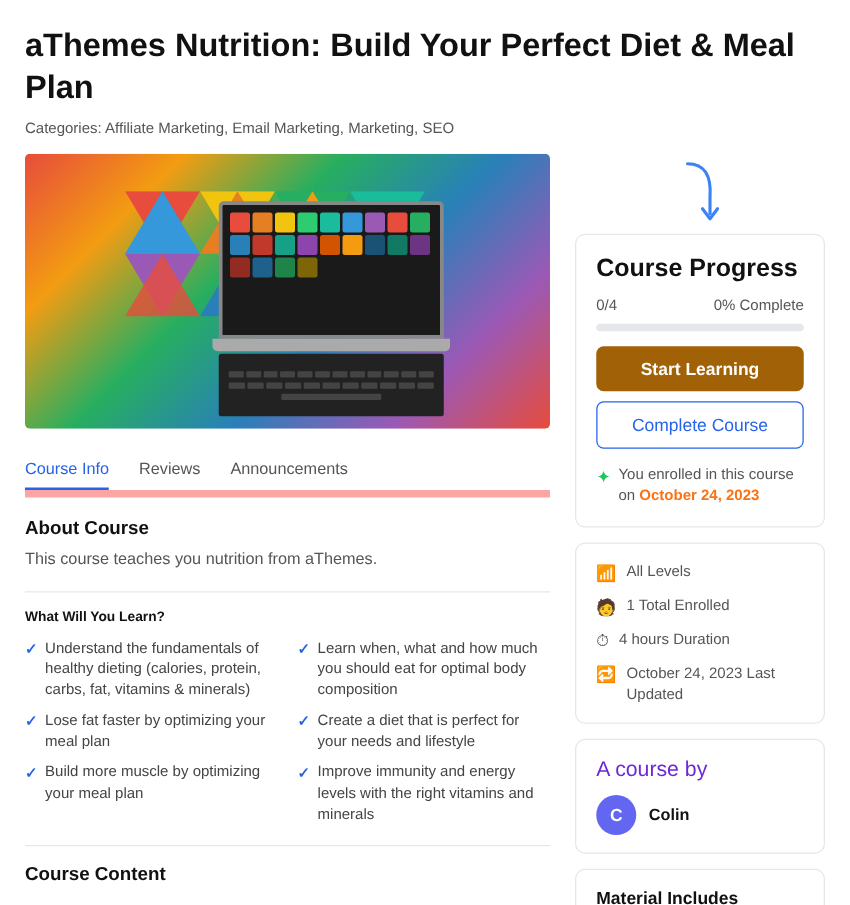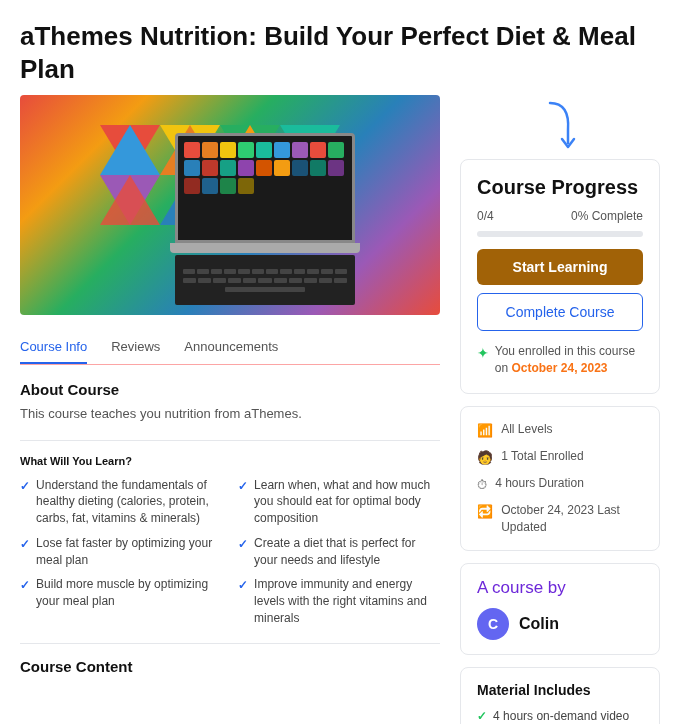--- a/index.html
+++ b/index.html
@@ -12,21 +12,21 @@
     
     .page-title { font-size: 26px; font-weight: 700; line-height: 1.25; color: #111; margin-bottom: 10px; }
     .categories { font-size: 12px; color: #555; margin-bottom: 14px; }
     .categories span { color: #555; }
 
     
     .course-image { width: 100%; height: 220px; background: #888; border-radius: 4px; overflow: hidden; margin-bottom: 16px; position: relative; }
     .course-image-inner { width: 100%; height: 100%; background: linear-gradient(135deg, #e74c3c 0%, #f39c12 20%, #27ae60 40%, #2980b9 60%, #9b59b6 80%, #e74c3c 100%); display: flex; align-items: center; justify-content: center; }
 
     
-    .tabs { display: flex; gap: 24px; border-bottom: 1px solid #fca5a5; margin-bottom: 16px; }
+    .tabs { display: flex; gap: 24px; border-bottom: 6px solid #fca5a5; margin-bottom: 16px; }
     .tab { padding: 8px 0; font-size: 13px; color: #555; cursor: pointer; border-bottom: 2px solid transparent; }
     .tab.active { color: #2563eb; border-bottom: 2px solid #2563eb; font-weight: 500; }
 
     
     .section-title { font-size: 15px; font-weight: 700; margin-bottom: 6px; color: #111; }
     .section-text { font-size: 13px; color: #555; margin-bottom: 16px; line-height: 1.5; }
     .learn-title { font-size: 11px; font-weight: 700; margin-bottom: 10px; color: #111; }
     .learn-grid { display: grid; grid-template-columns: 1fr 1fr; gap: 8px 16px; margin-bottom: 16px; }
     .learn-item { font-size: 12px; color: #444; line-height: 1.4; display: flex; gap: 6px; }
     .learn-item::before { content: '✓'; color: #2563eb; font-weight: 700; flex-shrink: 0; margin-top: 1px; }
@@ -51,37 +51,41 @@
 
     .meta-card { border: 1px solid #e5e7eb; border-radius: 8px; padding: 14px 16px; margin-bottom: 12px; }
     .meta-item { display: flex; align-items: flex-start; gap: 8px; font-size: 12px; color: #555; margin-bottom: 8px; line-height: 1.4; }
     .meta-item:last-child { margin-bottom: 0; }
     .meta-icon { font-size: 13px; flex-shrink: 0; margin-top: 1px; }
 
     .author-card { border: 1px solid #e5e7eb; border-radius: 8px; padding: 14px 16px; margin-bottom: 12px; }
     .author-label { font-size: 17px; color: #6d28d9; margin-bottom: 10px; }
     .author-row { display: flex; align-items: center; gap: 10px; }
     .author-avatar { width: 32px; height: 32px; border-radius: 50%; background: #6366f1; color: #fff; display: flex; align-items: center; justify-content: center; font-size: 14px; font-weight: 600; flex-shrink: 0; }
-    .author-name { font-size: 16px; font-weight: 600; color: #111; }
+    .author-name { font-size: 13px; font-weight: 600; color: #111; }
 
     .materials-card { border: 1px solid #e5e7eb; border-radius: 8px; padding: 14px 16px; }
     .materials-title { font-size: 14px; font-weight: 700; color: #111; margin-bottom: 10px; }
     .material-item { display: flex; align-items: flex-start; gap: 6px; font-size: 12px; color: #444; margin-bottom: 6px; line-height: 1.4; }
     .material-item::before { content: '✓'; color: #22c55e; font-weight: 700; flex-shrink: 0; }
     .material-item:last-child { margin-bottom: 0; }
 
     
     .divider { border: none; border-top: 1px solid #e5e7eb; margin: 14px 0; }
   </style>
 </head>
 <body>
 
 <div class="page-container">
 
   <h1 class="page-title">aThemes Nutrition: Build Your Perfect Diet &amp; Meal Plan</h1>
+  <div class="categories">
+    <span>Categories:</span>
+    <span>Affiliate Marketing, Email Marketing, Marketing, SEO</span>
+  </div>
 
   <div class="main-layout">
 
     <div class="content-area">
 
       <div class="course-image">
         <div class="course-image-inner" id="course-image-inner">
   <div style="position:relative; width:260px; height:180px; margin-top:20px;">
 
     <svg style="position:absolute;top:0;left:0;width:100%;height:100%;z-index:0;" viewBox="0 0 260 180" xmlns="http://www.w3.org/2000/svg">

